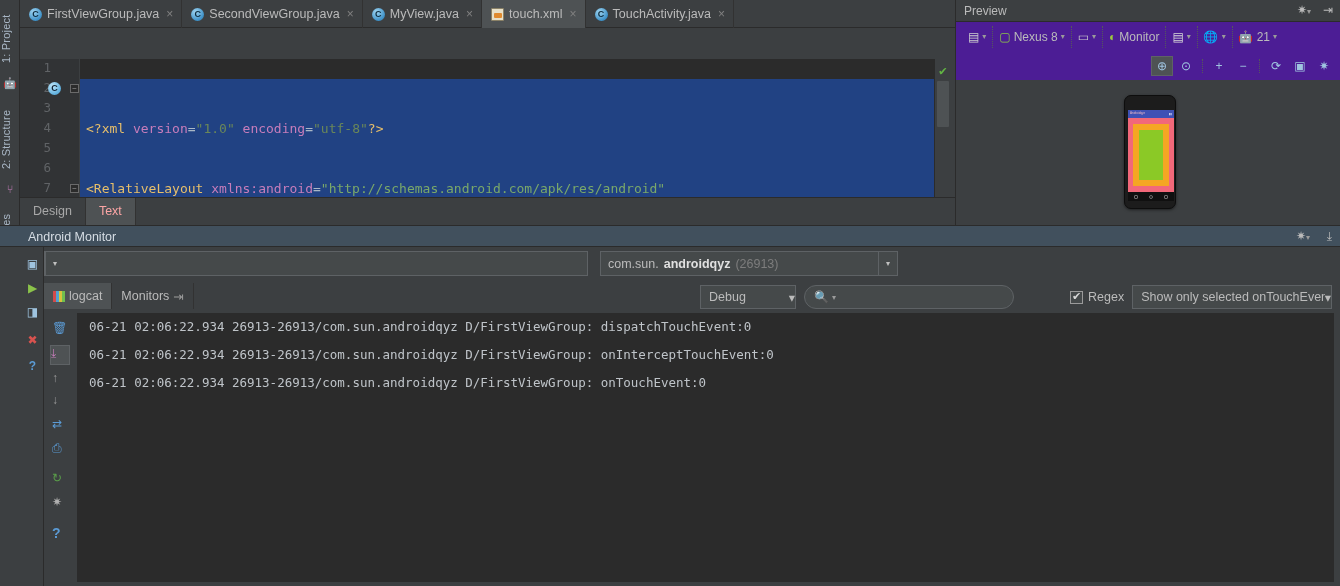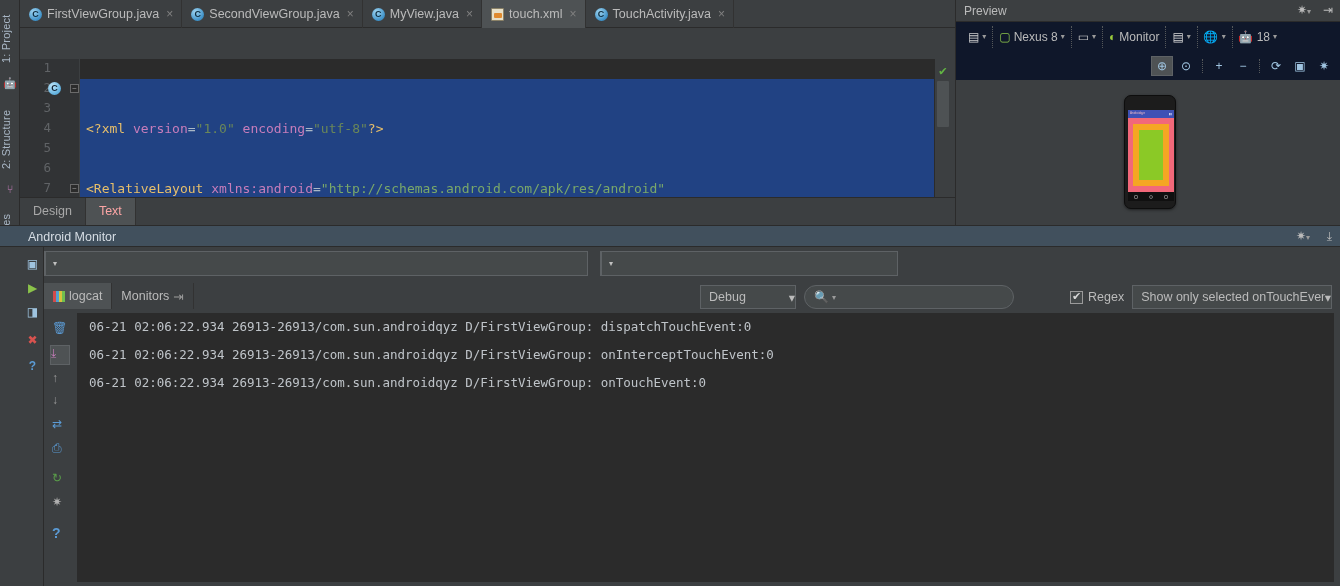--- a/index.html
+++ b/index.html
@@ -131,21 +131,21 @@
   }
   .dtab {
     padding: 0 13px; height: 27px; line-height: 27px;
     font-size: 12.5px; color: #a8a8a8; border-right: 1px solid #323232;
   }
   .dtab.active { background: #4e5254; color: #fca5a5; }
 
   
   .preview {
     position: absolute; left: 955px; top: 0; width: 385px; height: 225px;
-    background: #0f172a; border-left: 1px solid #2b2b2b;
+    background: #4c1d95; border-left: 1px solid #2b2b2b;
   }
   .pv-head {
     position: absolute; left: 0; top: 0; width: 385px; height: 22px;
     border-bottom: 1px solid #2b2b2b; background: #3c3f41;
   }
   .pv-title { position: absolute; left: 8px; top: 4px; font-size: 12px; color: #bbbbbb; }
   .pv-head .gear { position: absolute; right: 30px; top: 3px; }
   .pv-head .minz { position: absolute; right: 8px; top: 3px; }
   .pv-tools {
     position: absolute; left: 0; top: 23px; width: 385px; height: 27px;
@@ -414,21 +414,21 @@
       <div class="ptool">
         <span style="color:#d8d8d8;">▤</span>
         <span class="caret">▾</span>
       </div>
       <div class="ptool">
         <span style="color:#5b9bd5;">🌐</span>
         <span class="caret">▾</span>
       </div>
       <div class="ptool">
         <span style="color:#8bc34a;">🤖</span>
-        <span>18</span>
+        <span>21</span>
         <span class="caret">▾</span>
       </div>
     </div>
 
     <div class="pv-tools2">
       <div class="zbtn sel">⊕</div>
       <div class="zbtn">⊙</div>
       <div class="zsep"></div>
       <div class="zbtn">+</div>
       <div class="zbtn">−</div>
@@ -474,20 +474,25 @@
       <div class="ic" style="top:56px;color:#9fc4e0;">◨</div>
       <div class="ic" style="top:84px;color:#d9534f;">✖</div>
       <div class="ic" style="top:110px;color:#5b9bd5;font-weight:bold;">?</div>
     </div>
 
     <div class="devbar">
       <div class="combo" style="left:0;width:544px;">
         <div class="arrowbox">▾</div>
       </div>
       <div class="combo" style="left:556px;width:298px;">
+        <div class="body">
+          <span>com.sun.</span>
+            <span style="font-weight:bold;color:#e0e0e0;">androidqyz</span>
+          <span class="dim">(26913)</span>
+        </div>
         <div class="arrowbox">▾</div>
       </div>
     </div>
 
     <div class="lc-tabs">
       <div class="lc-tab active">
         <span class="mini"></span>
         <span>logcat</span>
       </div>
       <div class="lc-tab">

